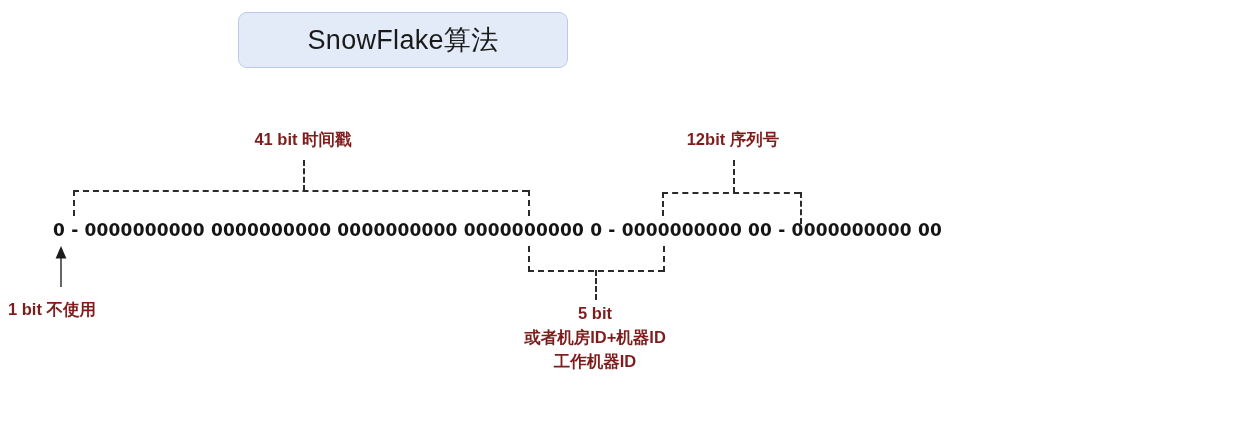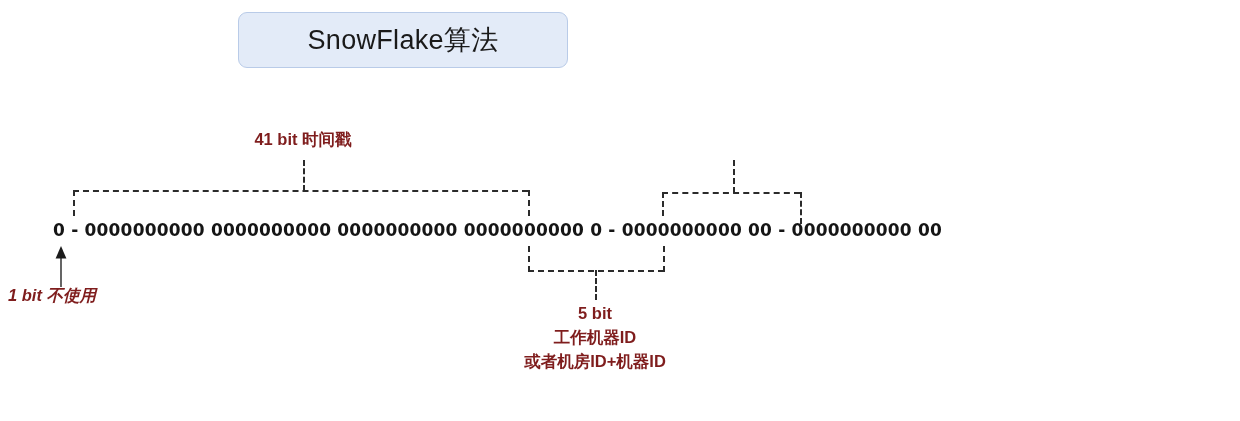--- a/index.html
+++ b/index.html
@@ -54,21 +54,21 @@
     font-size: 16.5px;
     white-space: nowrap;
     line-height: 1.45;
   }
   .red-label.centered {
     transform: translateX(-50%);
     text-align: center;
   }
   .label-timestamp { left: 303px; top: 128px; }
   .label-sequence  { left: 733px; top: 128px; }
-  .label-unused    { left: 8px;   top: 284px; font-style: italic; }
+  .label-unused    { left: 8px;   top: 298px; }
   .label-machine   { left: 595px; top: 302px; }
 
   
   .bitstring {
     position: absolute;
     left: 53px;
     top: 222px;
     font-family: "DejaVu Sans", sans-serif;
     font-weight: bold;
     font-size: 17px;
@@ -109,31 +109,32 @@
   <div class="dash-h" style="left:73px; top:190px; width:455px;"></div>
   <div class="dash-v" style="left:73px; top:190px; height:26px;"></div>
   <div class="dash-v" style="left:528px; top:190px; height:26px;"></div>
   <div class="dash-v" style="left:303px; top:160px; height:31px;"></div>
   <div class="red-label centered label-timestamp">41 bit 时间戳</div>
 
   <div class="dash-h" style="left:662px; top:192px; width:138px;"></div>
   <div class="dash-v" style="left:662px; top:192px; height:24px;"></div>
   <div class="dash-v" style="left:800px; top:192px; height:32px;"></div>
   <div class="dash-v" style="left:733px; top:160px; height:33px;"></div>
+  <div class="red-label centered label-sequence">12bit 序列号</div>
 
   <div class="bitstring">0 - 0000000000 0000000000 0000000000 0000000000 0 - 0000000000 00 - 0000000000 00</div>
 
   <div class="dash-v" style="left:528px; top:246px; height:26px;"></div>
   <div class="dash-h" style="left:528px; top:270px; width:136px;"></div>
   <div class="dash-v" style="left:663px; top:246px; height:26px;"></div>
   <div class="dash-v" style="left:595px; top:270px; height:30px;"></div>
   <div class="red-label centered label-machine">
     <div>5 bit</div>
+    <div>或者机房ID+机器ID</div>
     <div>工作机器ID</div>
-    <div>或者机房ID+机器ID</div>
   </div>
 
   <svg class="arrow-up" width="14" height="42" viewBox="0 0 14 42">
     <line x1="7" y1="41" x2="7" y2="10" stroke="#555555" stroke-width="1.8"></line>
     <polygon points="7,0 12.4,12.5 1.6,12.5" fill="#1c1c1c"></polygon>
   </svg>
   <div class="red-label label-unused">1 bit 不使用</div>
 
 </div>
 

